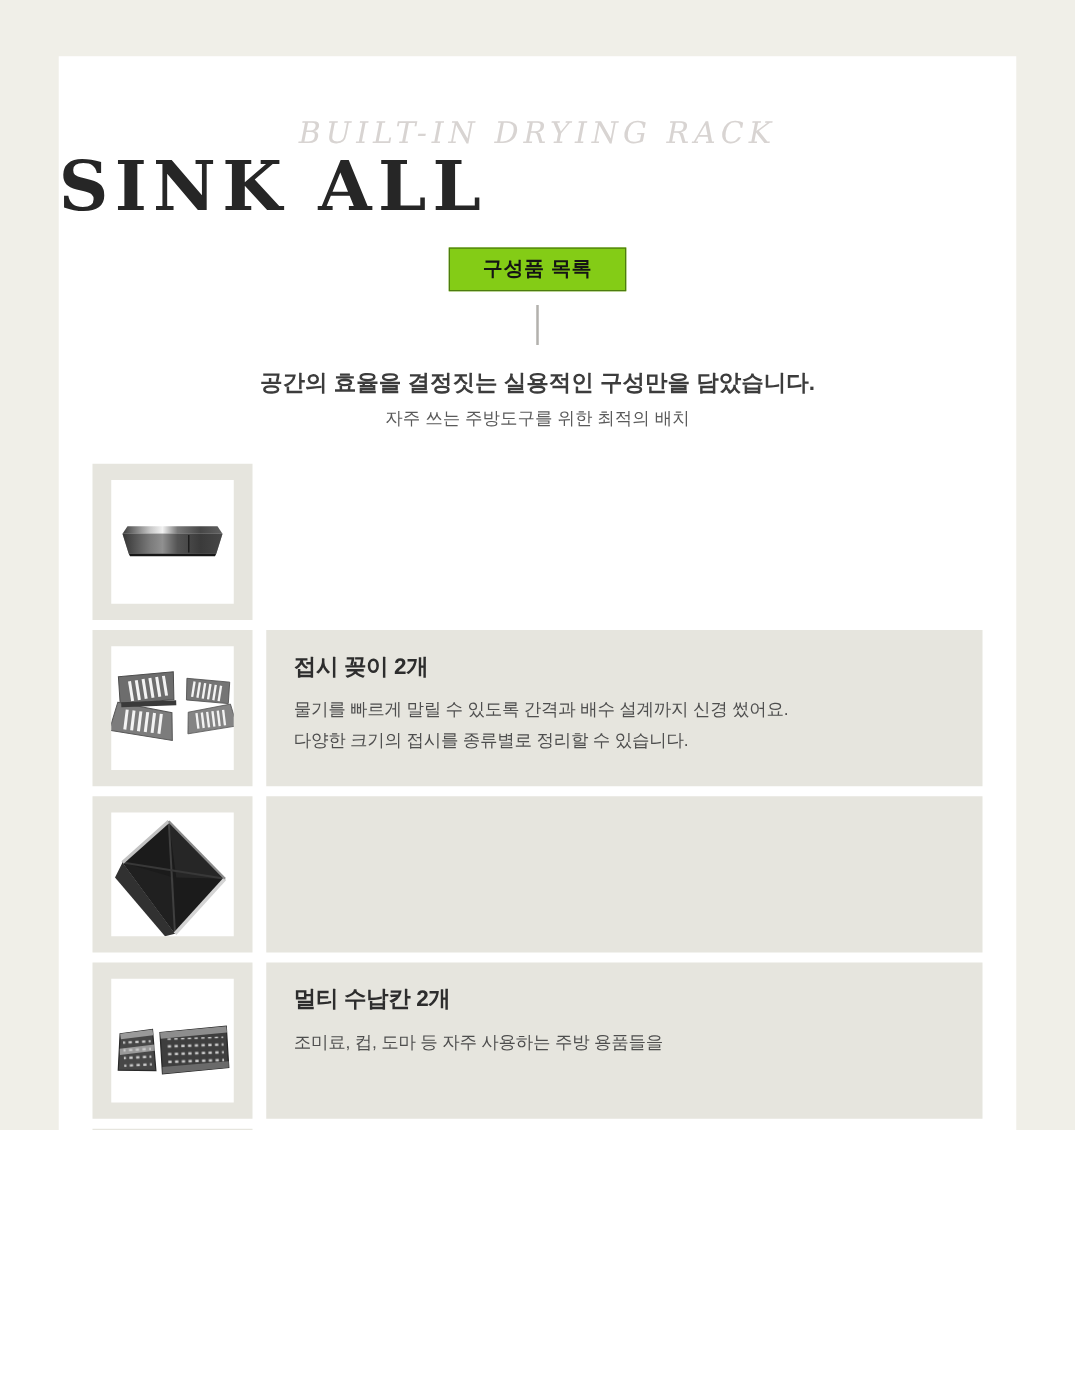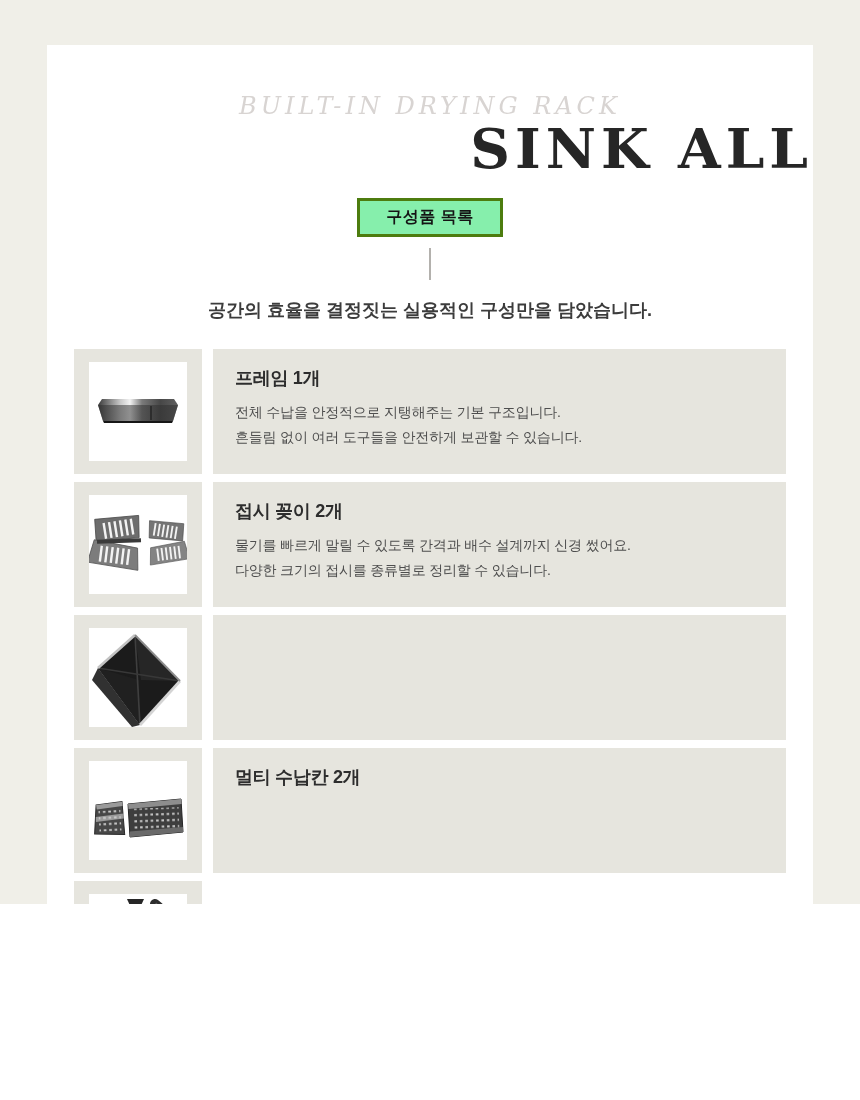--- a/index.html
+++ b/index.html
@@ -11,28 +11,28 @@
   .page{position:relative;width:860px;height:904px;background:#f0efe8;overflow:hidden;}
   .card{position:absolute;left:47px;top:45px;width:766px;height:1008px;background:#ffffff;}
 
   .overline{
     margin-top:49px;text-align:center;
     font-family:"DejaVu Serif","Liberation Serif",serif;
     font-style:italic;font-size:24px;letter-spacing:4px;
     color:#d8d4d2;line-height:1;white-space:nowrap;
   }
   .title{
-    margin:3px 0 0;text-align:right;
+    margin:3px 0 0;text-align:left;
     font-family:"DejaVu Serif","Liberation Serif",serif;
     font-weight:bold;font-size:55px;letter-spacing:5px;
     color:#262626;line-height:1;
   }
   .badge{
     margin:22px auto 0;width:max-content;
-    border:3px solid #4d7c0f;background:#86efac;
+    border:1px solid #4d7c0f;background:#84cc16;
     padding:6px 26px;font-size:16px;font-weight:bold;color:#141414;
     letter-spacing:0.5px;
   }
   .vline{width:2px;height:32px;background:#b3b1ad;margin:11px auto 0;}
   .lead{margin-top:18px;text-align:center;font-size:18px;font-weight:bold;color:#3c3c3c;}
   .sublead{margin-top:8px;text-align:center;font-size:14px;color:#5a5a5a;}
 
   .rows{width:712px;margin:27px auto 0;}
   .row{display:flex;gap:11px;height:125px;margin-bottom:8px;}
   .thumb{
@@ -49,20 +49,21 @@
 <body>
 
 <div class="page">
   <div class="card">
 
     <div class="overline">BUILT-IN DRYING RACK</div>
     <h1 class="title">SINK ALL</h1>
     <div class="badge">구성품 목록</div>
     <div class="vline"></div>
     <div class="lead">공간의 효율을 결정짓는 실용적인 구성만을 담았습니다.</div>
+    <div class="sublead">자주 쓰는 주방도구를 위한 최적의 배치</div>
 
     <div class="rows">
 
       <div class="row">
         <div class="thumb">
           <div class="thumb-inner">
             <svg viewBox="0 0 98 99" xmlns="http://www.w3.org/2000/svg">
               <defs>
                 <linearGradient id="frG" x1="0" y1="0" x2="1" y2="0">
                   <stop offset="0" stop-color="#3b3b3b"></stop>
@@ -74,25 +75,20 @@
                 </linearGradient>
               </defs>
               <polygon points="13,37 85,37 89,43 9,43" fill="url(#frG)"></polygon>
               <polygon points="9,43 89,43 84,59 14,59" fill="#2e2e2e"></polygon>
               <polygon points="9,43 89,43 84,59 14,59" fill="url(#frG)" opacity="0.5"></polygon>
               <polygon points="14,59 84,59 83,61 15,61" fill="#161616"></polygon>
               <line x1="62" y1="44" x2="62" y2="58" stroke="#1d1d1d" stroke-width="1.2"></line>
             </svg>
           </div>
         </div>
-        <div class="desc">
-          <h3>프레임 1개</h3>
-          <p>전체 수납을 안정적으로 지탱해주는 기본 구조입니다.</p>
-          <p>흔들림 없이 여러 도구들을 안전하게 보관할 수 있습니다.</p>
-        </div>
       </div>
 
       <div class="row">
         <div class="thumb">
           <div class="thumb-inner">
             <svg viewBox="0 0 98 99" xmlns="http://www.w3.org/2000/svg">
               <defs>
                 <g id="slats">
                   <rect x="5" y="3" width="2.4" height="16" fill="#f3f3f3"></rect>
                   <rect x="10.5" y="3" width="2.4" height="16" fill="#f3f3f3"></rect>
@@ -172,20 +168,21 @@
                 <polygon points="0,5 53,0 55,33 2,38" fill="#3e3e3e" stroke="#262626" stroke-width="1"></polygon>
                 <polygon points="0,5 53,0 53.6,5 0.6,10" fill="#8d8d8d"></polygon>
                 <polygon points="2,32.5 55,28 55,33 2,38" fill="#6a6a6a"></polygon>
                 <rect x="5" y="9" width="46" height="21" transform="rotate(-2 28 20)" fill="url(#holes)"></rect>
               </g>
             </svg>
           </div>
         </div>
         <div class="desc">
           <h3>멀티 수납칸 2개</h3>
+          <p>조미료, 컵, 도마 등 자주 사용하는 주방 용품들을</p>
         </div>
       </div>
 
       <div class="row">
         <div class="thumb">
           <div class="thumb-inner">
             <svg viewBox="0 0 98 99" xmlns="http://www.w3.org/2000/svg">
 
               <path d="M66,10 C85,24 89,52 74,86" fill="none" stroke="#2d2d2d" stroke-width="10" stroke-linecap="round"></path>
               <path d="M66,10 C85,24 89,52 74,86" fill="none" stroke="#565656" stroke-width="4" stroke-dasharray="1.6 2.6"></path>

